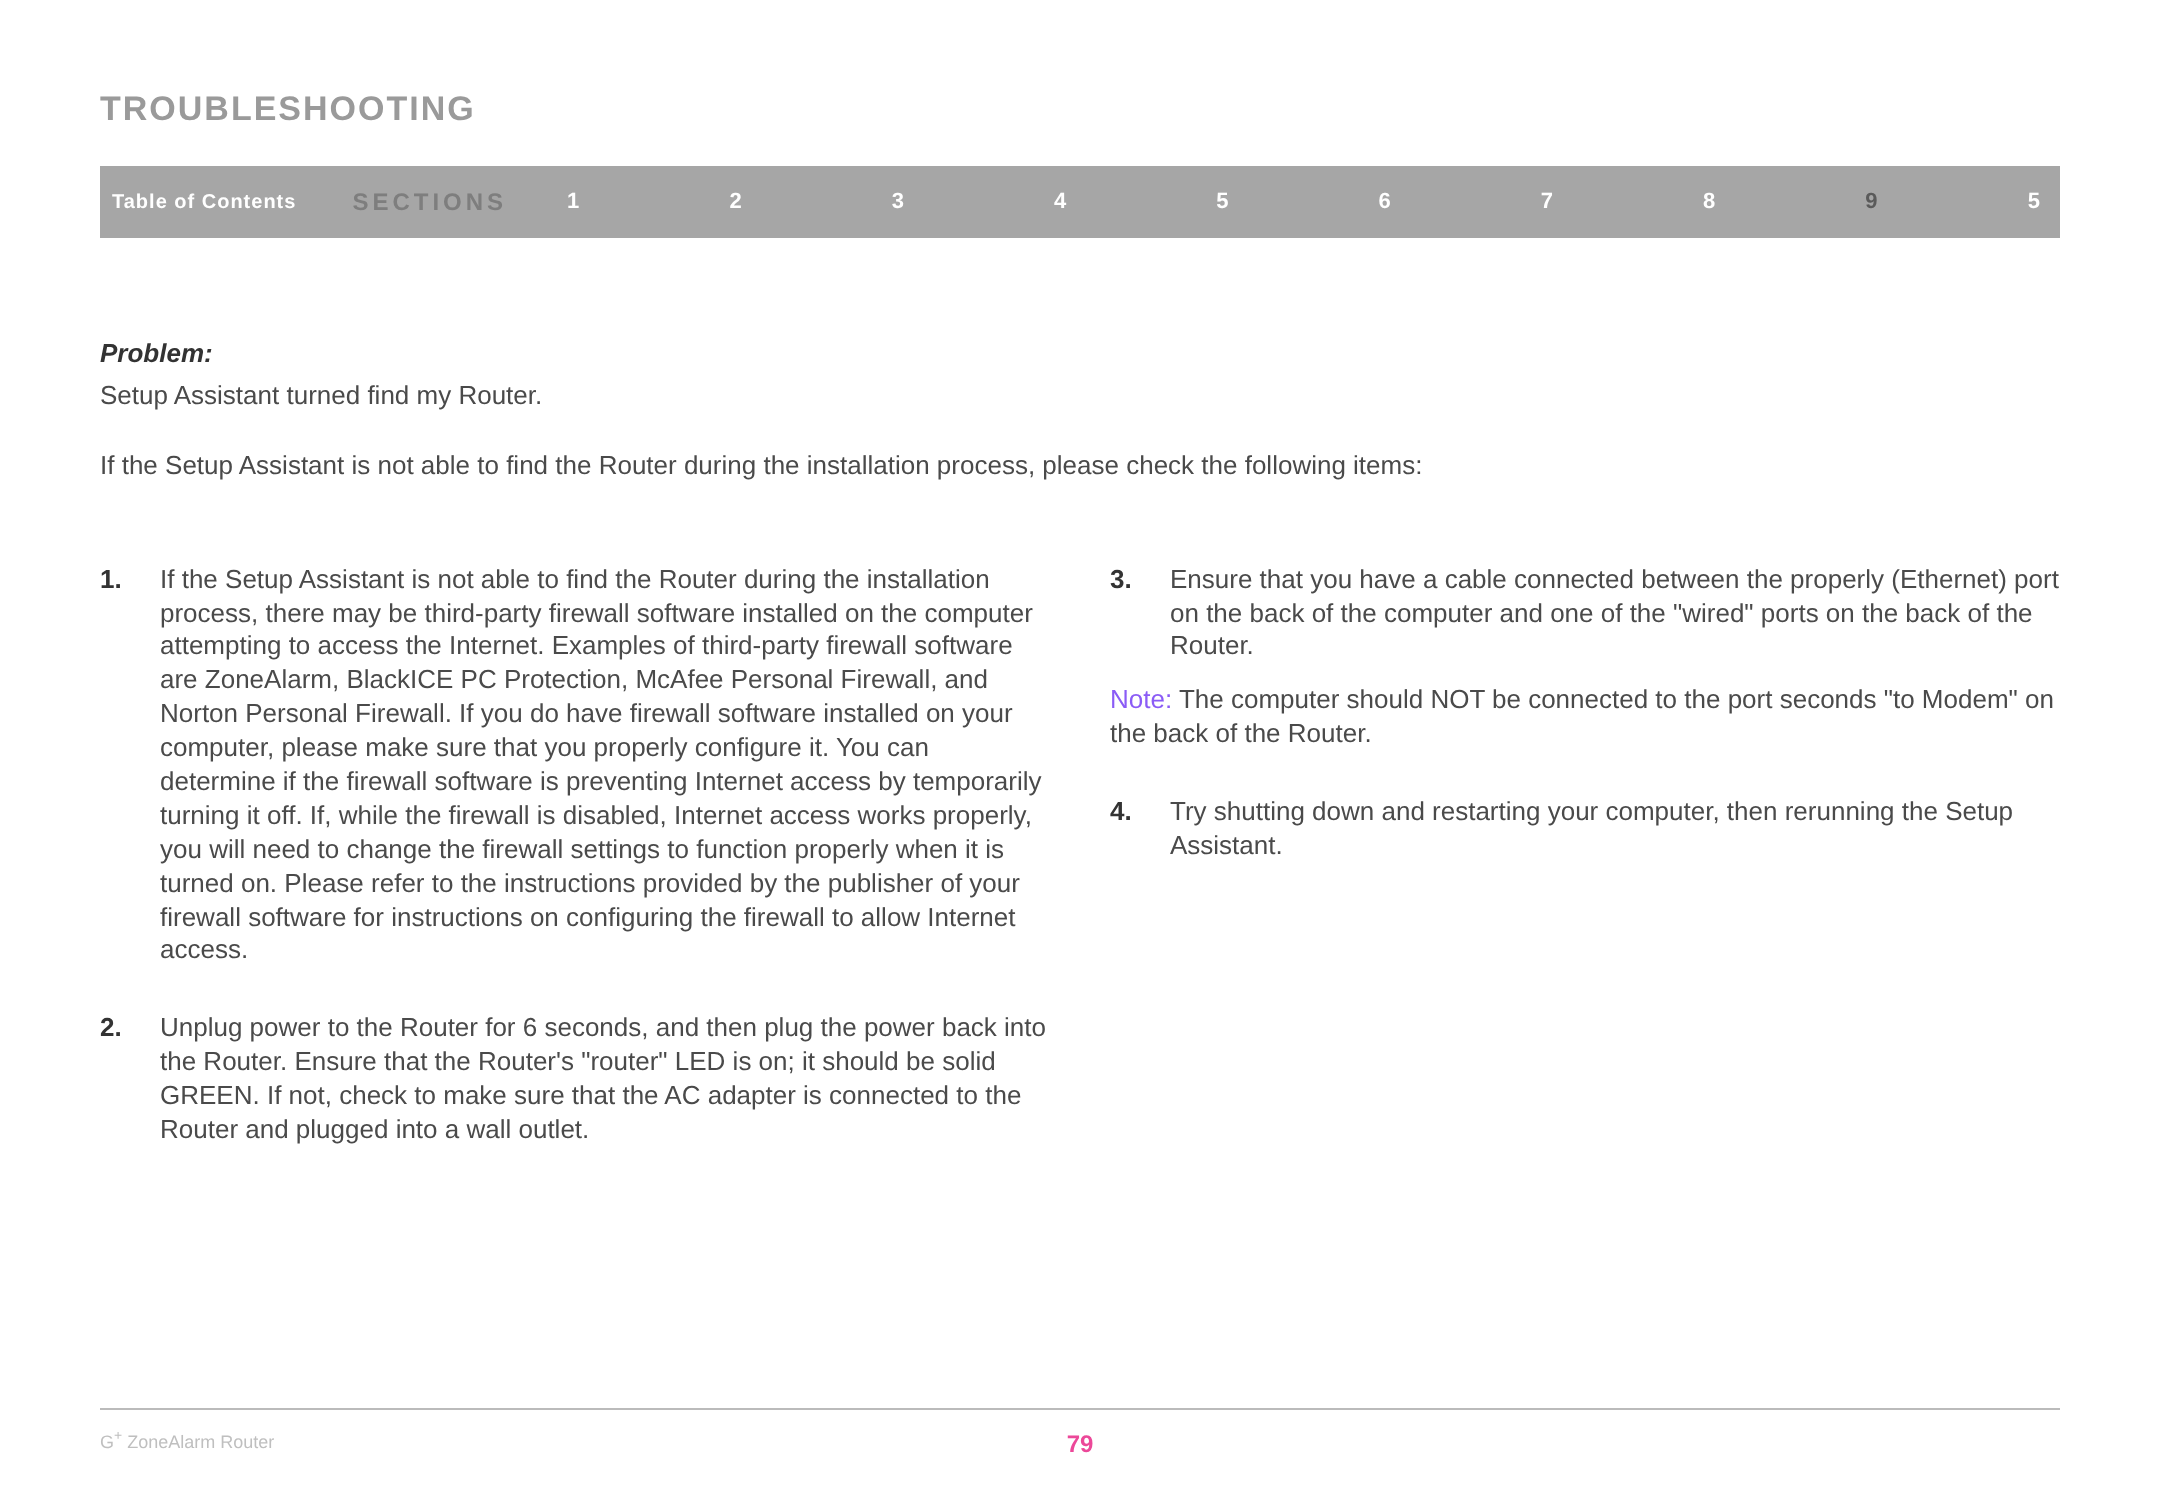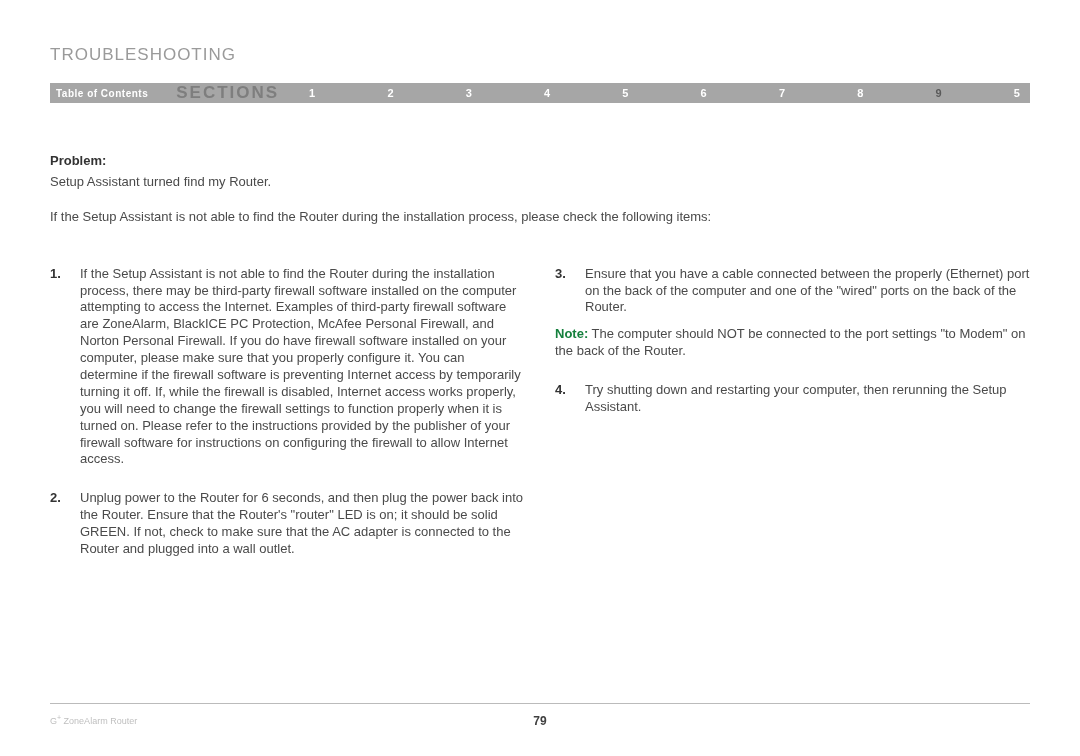--- a/index.html
+++ b/index.html
@@ -1,39 +1,39 @@
 <!DOCTYPE html>
 <html><head>
 <meta charset="utf-8">
 <style>
   * { box-sizing: border-box; margin: 0; padding: 0; }
   html, body { width: 1080px; height: 756px; background: #fff; font-family: Arial, Helvetica, sans-serif; color: #4a4a4a; }
   .page { padding: 45px 50px 20px 50px; position: relative; height: 100%; }
-  .title { font-size: 17px; font-weight: normal; letter-spacing: 1px; color: #9a9a9a; margin-bottom: 18px; }
-  .navbar { background: #a6a6a6; height: 20px; display: flex; align-items: center; padding: 0 6px; font-size: 10px; color: #fff; }
+  .title { font-size: 17px; font-weight: bold; letter-spacing: 1px; color: #9a9a9a; margin-bottom: 18px; }
+  .navbar { background: #a6a6a6; height: 36px; display: flex; align-items: center; padding: 0 6px; font-size: 10px; color: #fff; }
   .nav-toc { font-weight: bold; letter-spacing: 0.5px; margin-right: 28px; white-space: nowrap; }
-  .nav-sections { font-weight: bold; letter-spacing: 2px; font-size: 17px; margin-right: 30px; color: #7e7e7e; }
+  .nav-sections { font-weight: bold; letter-spacing: 2px; font-size: 12px; margin-right: 30px; color: #7e7e7e; }
   .nav-nums { display: flex; flex: 1; justify-content: space-between; padding: 0 4px 0 0; }
   .nav-num { font-weight: bold; font-size: 11px; color: #fff; cursor: pointer; }
   .nav-num.active { color: #5a5a5a; }
   .content { margin-top: 50px; font-size: 13px; line-height: 1.3; }
-  .problem-label, .solution-label { font-weight: bold; color: #333; }
+  .problem-label, .solution-label { font-weight: bold; color: #333; font-style: italic; }
   .problem-text { margin: 4px 0 18px 0; }
   .solution-intro { margin-top: 4px; }
   .columns { display: flex; margin-top: 40px; gap: 30px; }
   .col { flex: 1; }
   .li { display: flex; margin-bottom: 22px; }
   .li-num { font-weight: bold; width: 30px; flex-shrink: 0; color:#333; }
   .li-txt { flex: 1; }
   .note { margin-bottom: 22px; }
-  .note b { font-weight: bold; color:#15803d;text-align:center;}
+  .note b { font-weight: normal; color:#8b5cf6;text-align:center;}
   .closing { }
   .footer { position: absolute; bottom: 30px; left: 50px; right: 50px; border-top: 1px solid #bbb; padding-top: 10px; font-size: 9px; color: #bfbfbf; display: flex; }
   .footer-left { }
-  .footer-page { position: absolute; left: 50%; transform: translateX(-50%); font-weight: bold; font-size: 12px; color: #404040; }
+  .footer-page { position: absolute; left: 50%; transform: translateX(-50%); font-weight: bold; font-size: 12px; color: #ec4899; }
   .sup { font-size: 7px; vertical-align: super; }
 </style>
 </head>
 <body>
 
 <div class="page">
   <div class="title">TROUBLESHOOTING</div>
 
   <div class="navbar">
     <span class="nav-toc">Table of Contents</span>
@@ -67,21 +67,21 @@
           <div class="li-num">2.</div>
           <div class="li-txt">Unplug power to the Router for 6 seconds, and then plug the power back into the Router. Ensure that the Router's "router" LED is on; it should be solid GREEN. If not, check to make sure that the AC adapter is connected to the Router and plugged into a wall outlet.</div>
         </div>
       </div>
       <div class="col">
         <div class="li" style="margin-bottom:10px;">
           <div class="li-num">3.</div>
           <div class="li-txt">Ensure that you have a cable connected between the properly (Ethernet) port on the back of the computer and one of the "wired" ports on the back of the Router.</div>
         </div>
         <div class="note">
-          <b>Note:</b><span> The computer should NOT be connected to the port settings "to Modem" on the back of the Router.</span>
+          <b>Note:</b><span> The computer should NOT be connected to the port seconds "to Modem" on the back of the Router.</span>
         </div>
         <div class="li" style="margin-bottom:14px;">
           <div class="li-num">4.</div>
           <div class="li-txt">Try shutting down and restarting your computer, then rerunning the Setup Assistant.</div>
         </div>
       </div>
     </div>
   </div>
 
   <div class="footer">

